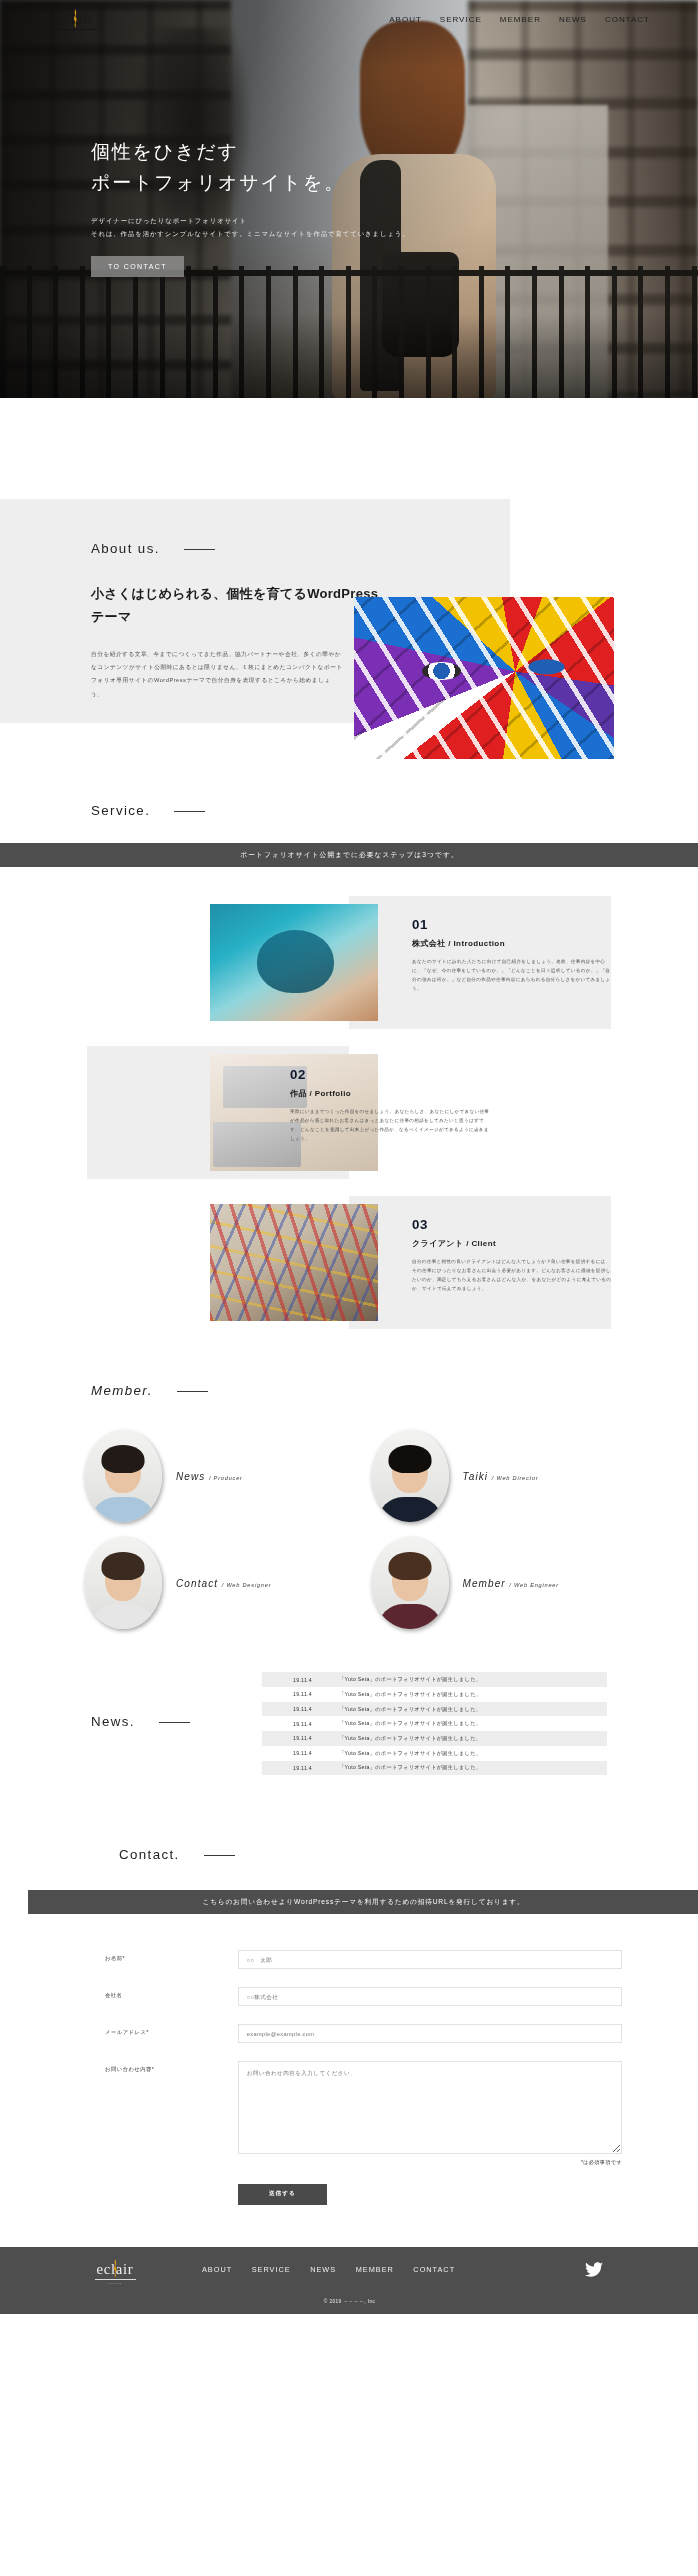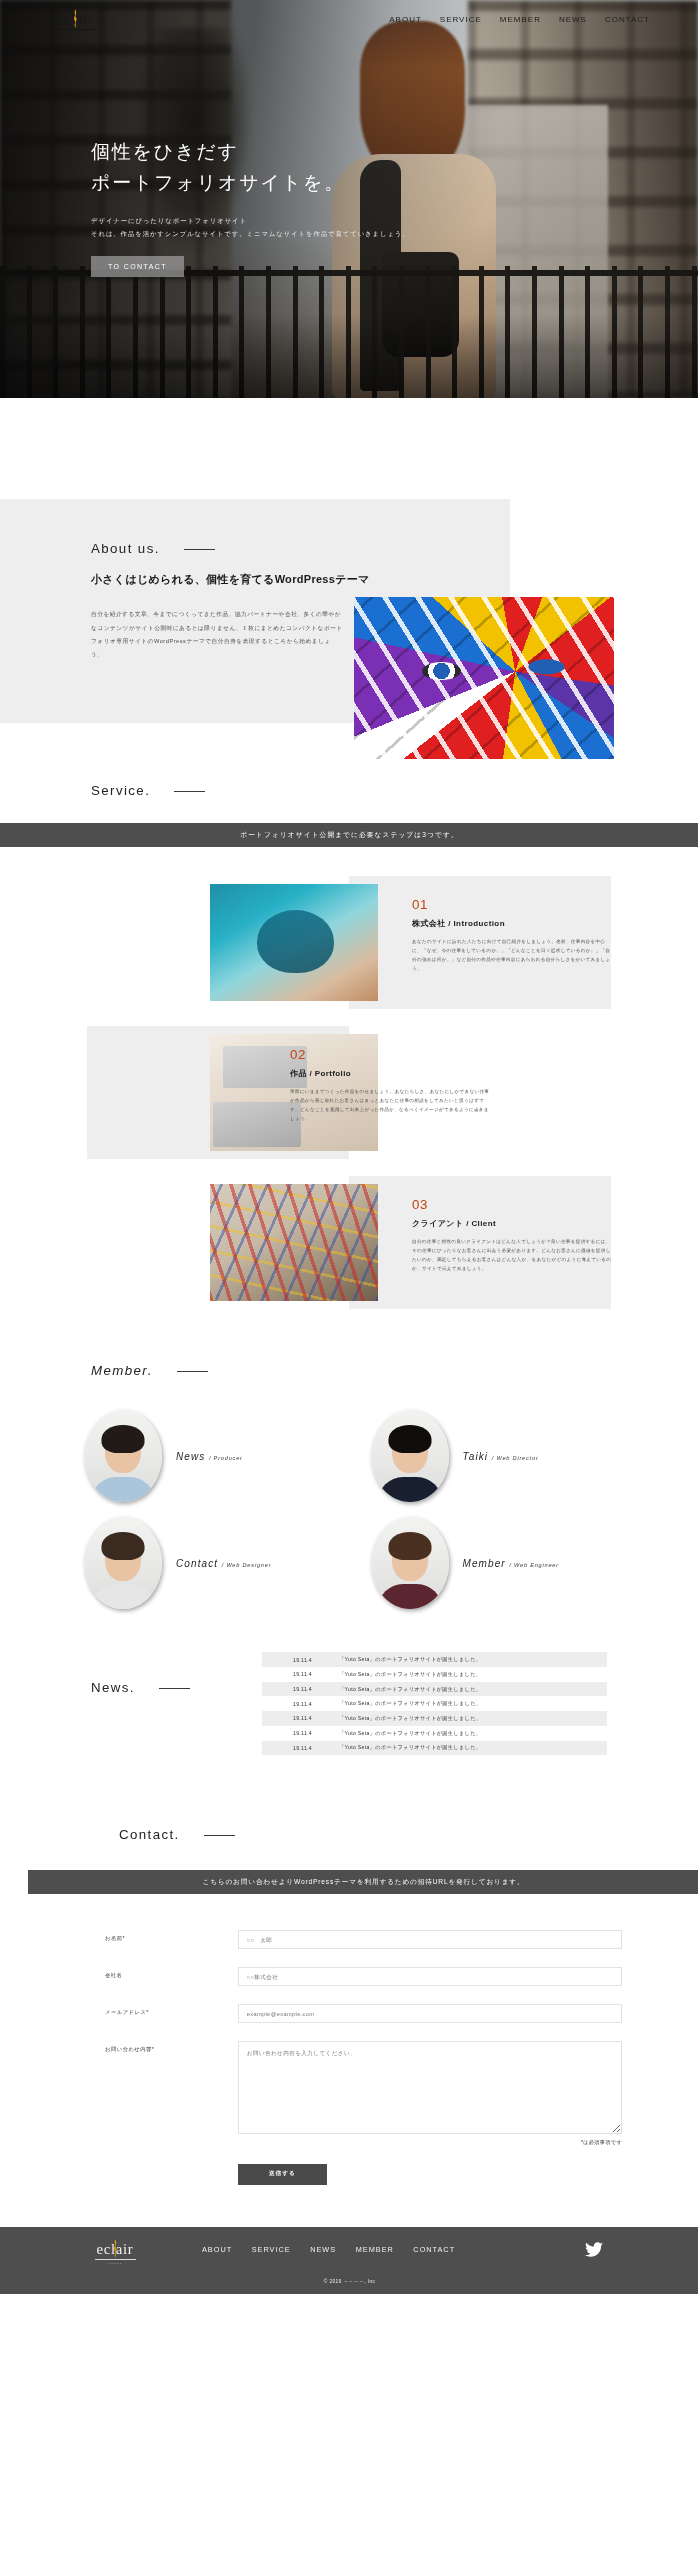--- a/index.html
+++ b/index.html
@@ -154,21 +154,21 @@
     font-size:13.3px; font-weight:400; letter-spacing:1.4px; color:#232323;
     font-family:"Liberation Sans","DejaVu Sans",sans-serif;
   }
   .sec-head .rule{ width:31px; height:0.7px; background:#3a3a3a; position:relative; top:-3.5px; }
 
   
   .about{ position:relative; height:283px; margin-top:101px; }
   .about-bg{ position:absolute; left:0; top:0; width:510px; height:224px; background:#eeeeee; }
   .about-inner{ position:absolute; left:91px; top:42px; width:294px; }
   .about-h3{
-    margin-top:14px; font-size:11px; font-weight:700; line-height:1.75; color:#1b1b1b; letter-spacing:0.3px;
+    margin-top:27px; font-size:13px; font-weight:700; line-height:1.75; color:#1b1b1b; letter-spacing:0.3px;
   }
   .about-p{
     margin-top:19px; font-size:5.7px; line-height:2.35; color:#4a4a4a; letter-spacing:0.5px; width:252px;
   }
   .about-img{
     position:absolute; left:354px; top:98px; width:260px; height:162px;
     background:
       conic-gradient(from 20deg at 62% 46%, #f2c200 0deg 32deg, #e02020 32deg 78deg, #5b35a8 78deg 104deg, #1b6fd0 104deg 132deg, #f2c200 132deg 168deg, #e02020 168deg 212deg, #ffffff 212deg 228deg, #7b2fb5 228deg 262deg, #1b6fd0 262deg 292deg, #f2c200 292deg 330deg, #e02020 330deg 360deg),
       linear-gradient(120deg,#ffffff,#f1f1f1);
     background-blend-mode:normal;
@@ -182,34 +182,34 @@
       repeating-linear-gradient(-42deg, rgba(0,0,0,.22) 0 2.8px, rgba(0,0,0,0) 2.8px 31px);
   }
   .about-img::after{
     content:""; position:absolute; left:26%; top:40%; width:39px; height:18px;
     border-radius:50%;
     background:radial-gradient(circle at 50% 50%, #1f5fb4 0 38%, #ffffff 38% 62%, #2a2a2a 62% 100%);
     box-shadow:105px -4.2px 0 -1.4px #1f5fb4;
   }
 
   
-  .service{ margin-top:1px; }
+  .service{ margin-top:21px; }
   .service .sec-head{ margin-left:91px; }
   .banner{
     margin-top:25px; height:24px; background:#4e4e4e;
     display:flex; align-items:center; justify-content:center;
   }
   .banner span{ color:#fff; font-size:6.7px; letter-spacing:1.1px; }
 
   .steps{ margin-top:29px; }
   .step{ position:relative; height:133px; margin-bottom:17px; }
   .step-panel{ position:absolute; top:0; height:133px; background:#eeeeee; }
   .step-img{ position:absolute; top:8.4px; width:168px; height:117px; overflow:hidden; }
   .step-body{ position:absolute; top:21px; width:203px; }
-  .step-num{ font-size:13.3px; font-weight:400; color:#c2410c; letter-spacing:0.7px; }
+  .step-num{ font-size:13.3px; font-weight:700; color:#0f172a; letter-spacing:0.7px; }
   .step-title{ margin-top:6.3px; font-size:8px; font-weight:700; color:#1b1b1b; letter-spacing:0.4px; }
   .step-text{ margin-top:8.4px; font-size:4.6px; line-height:1.95; color:#4c4c4c; letter-spacing:0.3px; }
 
   
   .s1 .step-panel{ left:349px; width:262px; }
   .s1 .step-img{ left:210px; }
   .s1 .step-body{ left:412px; }
   
   .s2 .step-panel{ left:87px; width:262px; }
   .s2 .step-img{ left:210px; }
@@ -267,21 +267,21 @@
   .av2 .hair2{ background:#100d0b; }
   .av3 .body{ background:#e6e6e6; }
   .av3 .hair2{ background:#3a2a20; }
   .av4 .body{ background:#5c2630; }
   .av4 .hair2{ background:#4a3020; }
   .mname{ font-size:10px; letter-spacing:1.1px; color:#1f1f1f; font-weight:400; }
   .mrole{ font-size:5.6px; letter-spacing:0.8px; color:#3a3a3a; margin-left:3.5px; }
 
   
   .news{ margin-top:43px; position:relative; height:140px; }
-  .news .sec-head{ position:absolute; left:91px; top:28px; }
+  .news .sec-head{ position:absolute; left:91px; top:42px; }
   .newslist{ position:absolute; left:262px; top:0; width:345px; }
   .newsrow{
     display:flex; align-items:center; height:14.7px; padding:0 0 0 31px;
     font-size:5.2px; letter-spacing:0.3px; color:#333;
   }
   .newsrow.alt{ background:#ededed; }
   .nd{ width:46px; flex:0 0 auto; }
 
   
   .contact{ margin-top:35px;padding-left:28px; }

